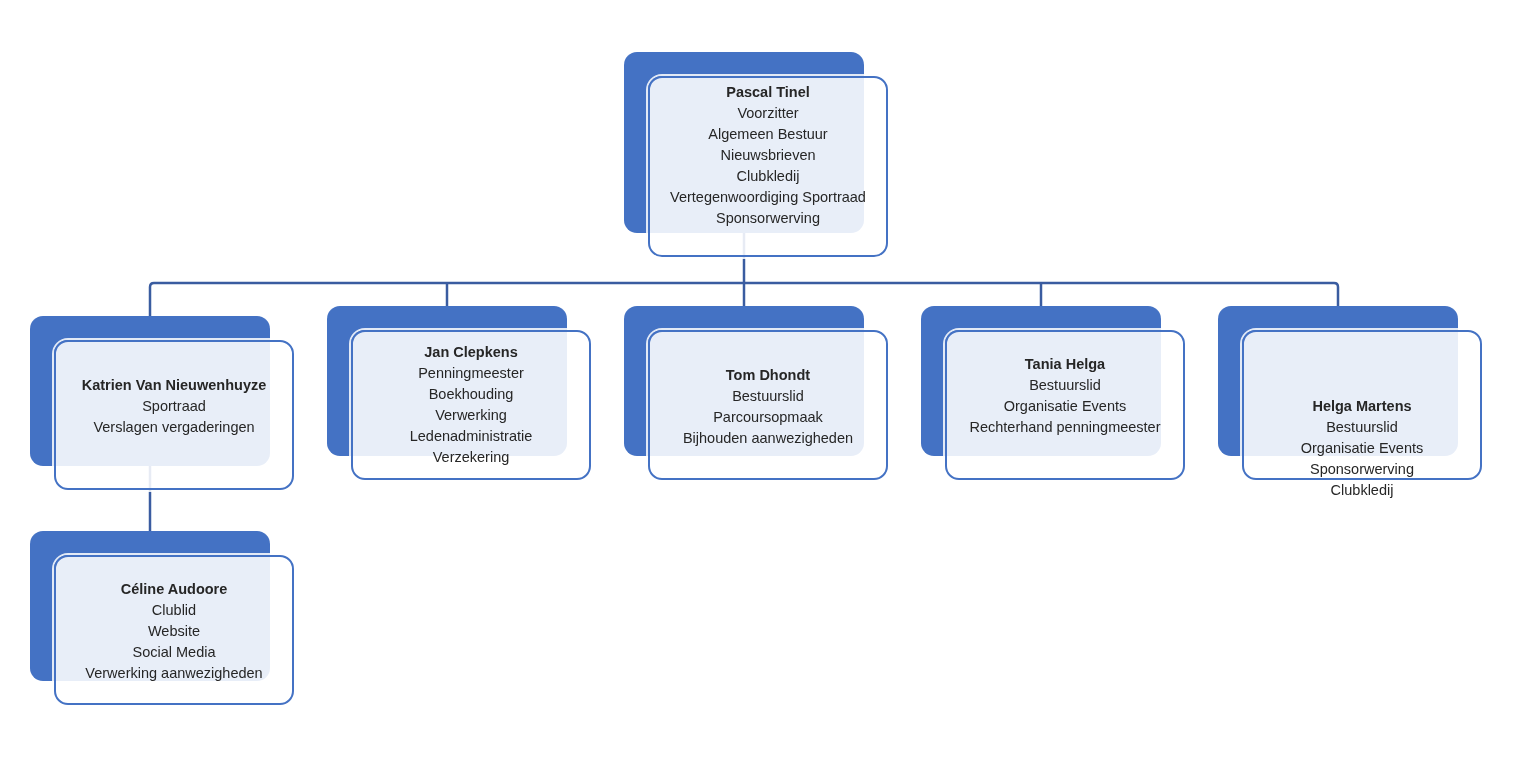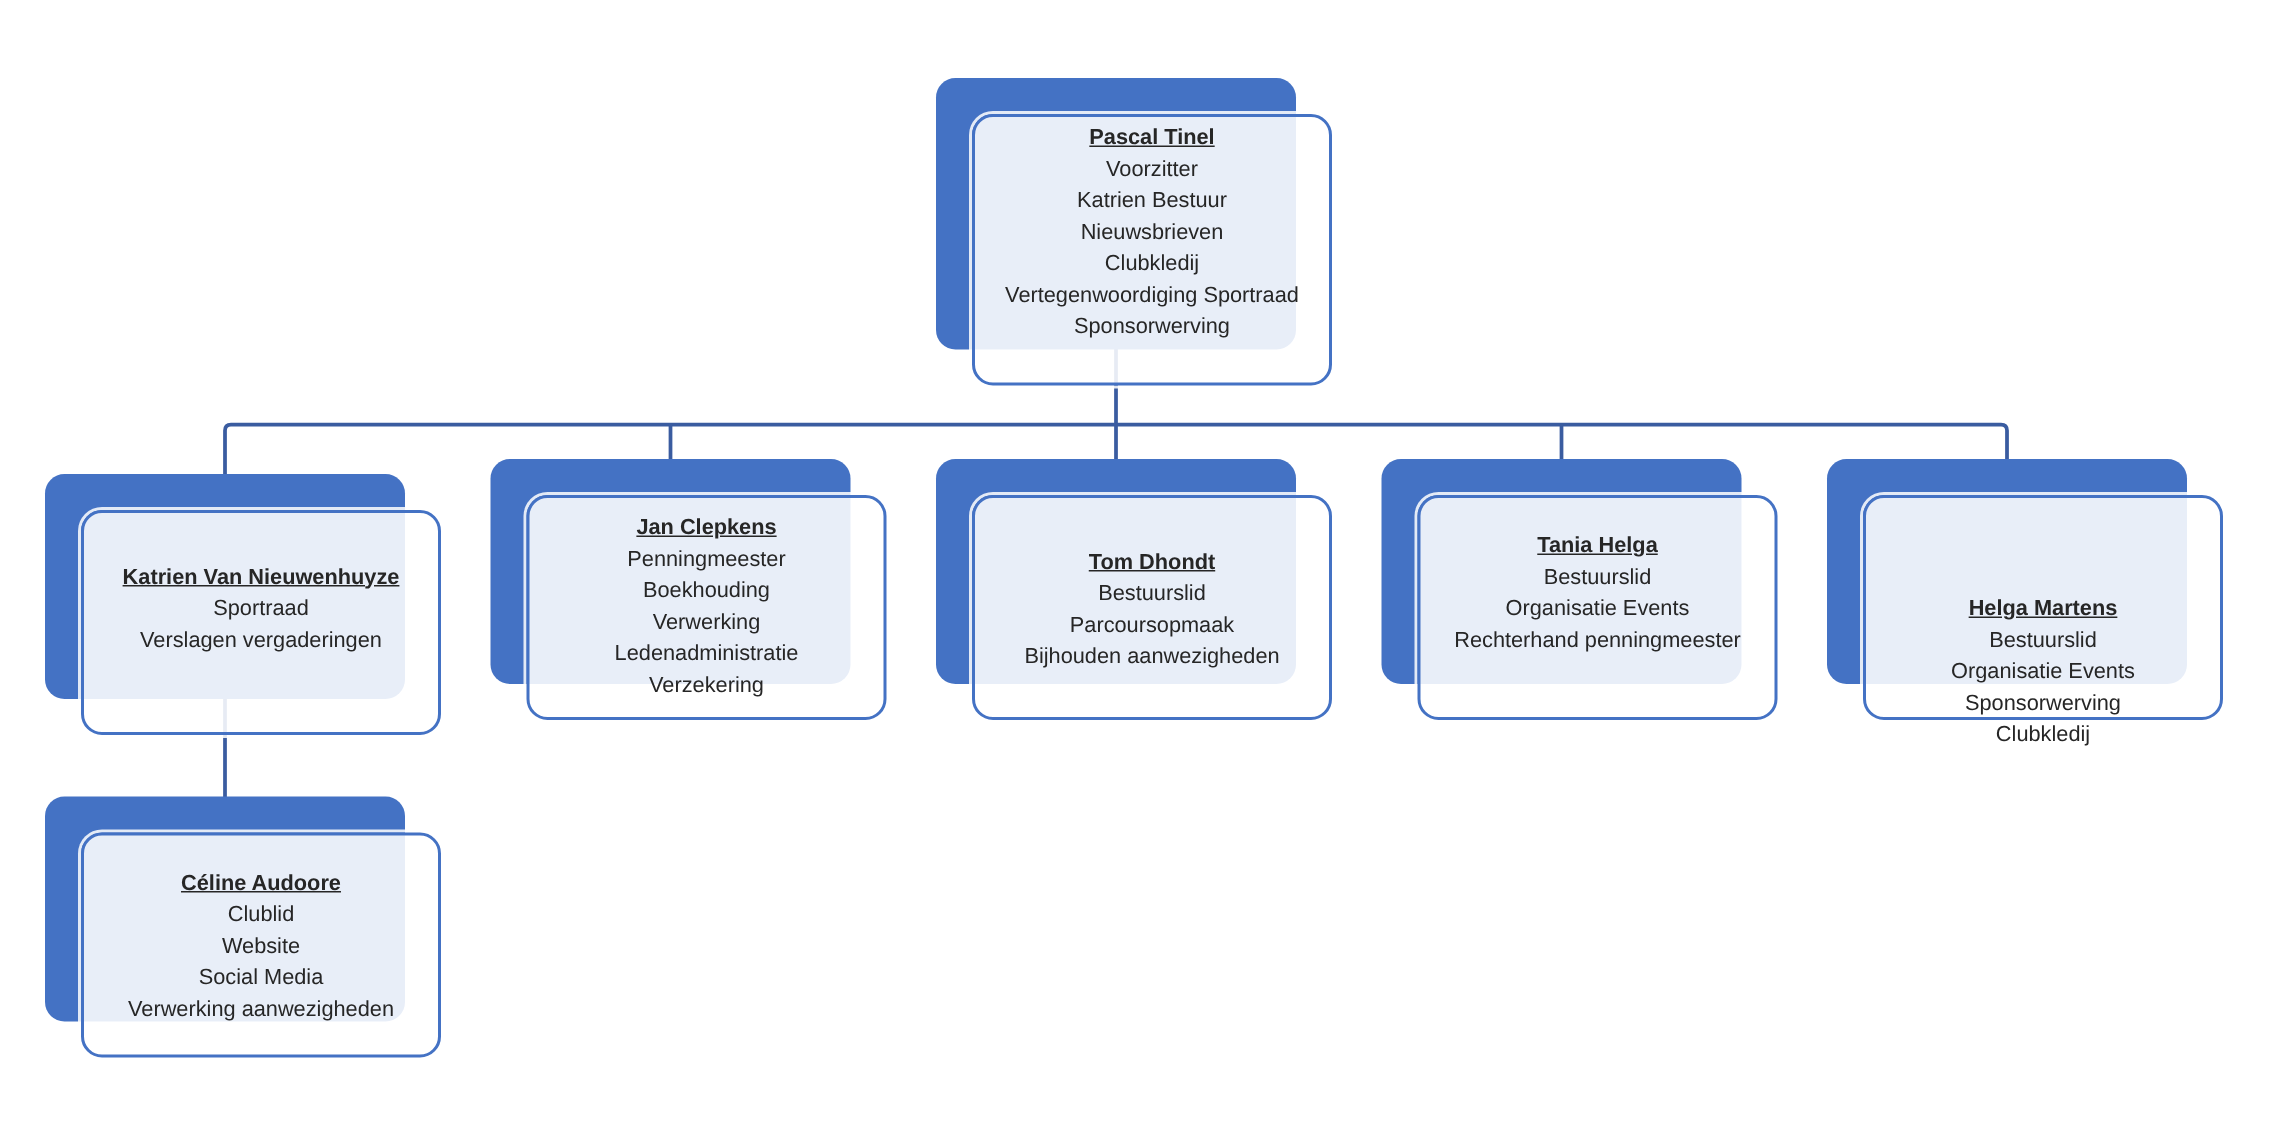--- a/index.html
+++ b/index.html
@@ -47,21 +47,20 @@
   .node .text {
     position: absolute;
     text-align: center;
     line-height: 21px;
     font-size: 14.5px;
     color: var(--text, #262626);
     z-index: 3;
   }
   .node .text .name {
     font-weight: 700;
-    text-decoration: underline;
   }
 </style>
 </head>
 <body>
 
 <div class="canvas">
 
   <svg class="connectors" width="1515" height="760" viewBox="0 0 1515 760">
     <path d="M744 212 V318"></path>
     <path d="M150 318 V287 Q150 283 154 283 H1334 Q1338 283 1338 287 V318"></path>
@@ -70,21 +69,21 @@
     <path d="M150 430 V560"></path>
   </svg>
 
   <div id="nodes">
       <div class="node" style="left: 624px; top: 52px; width: 264px; height: 205px;">
         <div class="back" style="width: 240px; height: 181px;"></div>
         <div class="frame" style="left: 24px; top: 24px; width: 240px; height: 181px;"></div>
         <div class="text" style="left: 24px; top: 29.5px; width: 240px;">
           <div class="name">Pascal Tinel</div>
           <div class="role">Voorzitter</div>
-          <div class="role">Katrien Bestuur</div>
+          <div class="role">Algemeen Bestuur</div>
           <div class="role">Nieuwsbrieven</div>
           <div class="role">Clubkledij</div>
           <div class="role">Vertegenwoordiging Sportraad</div>
           <div class="role">Sponsorwerving</div>
         </div>
       </div>
       <div class="node" style="left: 30px; top: 306px; width: 264px; height: 174px; margin-top: 10px;">
         <div class="back" style="width: 240px; height: 150px;"></div>
         <div class="frame" style="left: 24px; top: 24px; width: 240px; height: 150px;"></div>
         <div class="text" style="left: 24px; top: 58.5px; width: 240px;">

